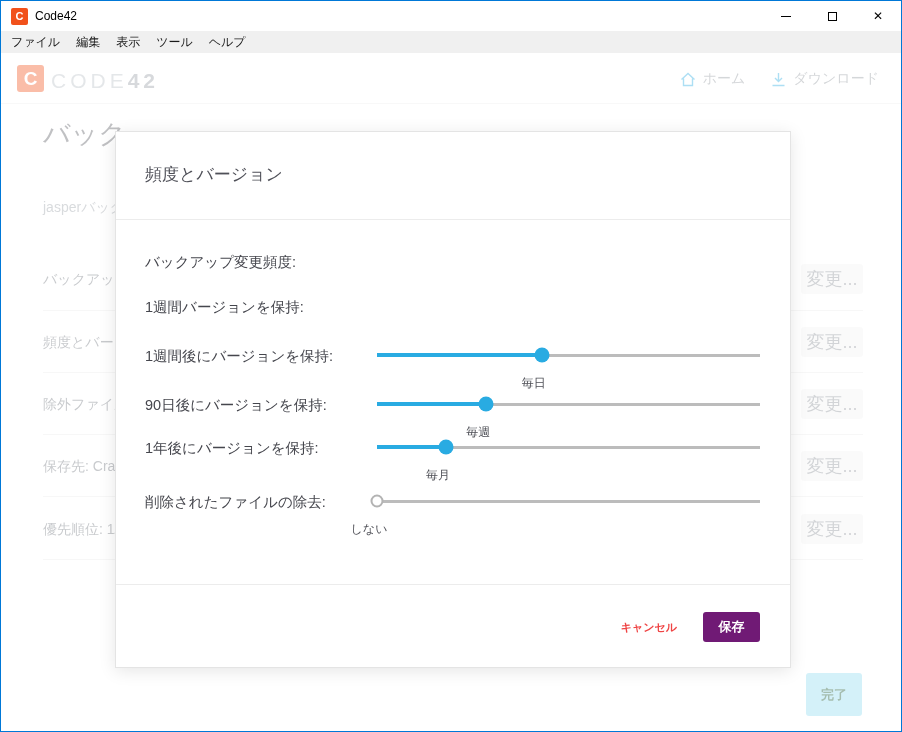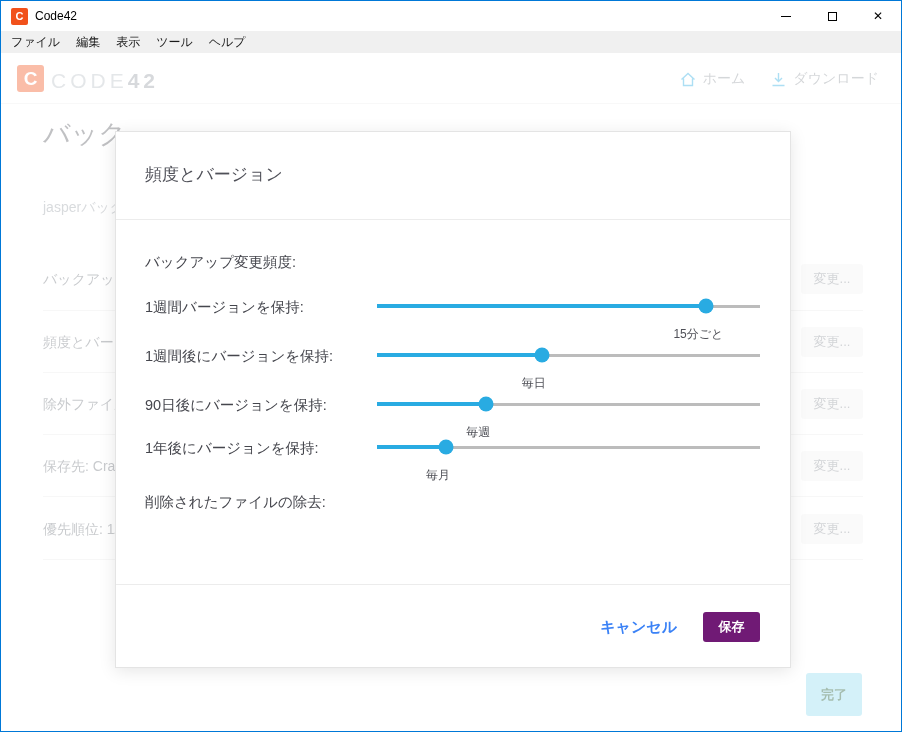--- a/index.html
+++ b/index.html
@@ -46,21 +46,21 @@
   .nav-link svg { display:block; }
 
   
   .bg-page { position:absolute; left:0; top:103px; width:100%; height:629px; background:#fff; }
   .bg-title { position:absolute; left:42px; top:12px; font-size:27px; color:#5b5c63; white-space:nowrap; }
   .bg-device { position:absolute; left:42px; top:95px; font-size:14px; color:#9aa0a7; white-space:nowrap; }
   .bg-row-label { position:absolute; left:42px; font-size:14px; color:#70757d; white-space:nowrap; }
   .bg-divider { position:absolute; left:42px; width:820px; height:1px; background:#e9e9e9; }
   .change-btn {
     position:absolute; left:800px; width:62px; height:30px; background:#f2f2f2;
-    border:none; border-radius:3px; color:#8a8f96; font-size:13px;
+    border:none; border-radius:3px; color:#8a8f96; font-size:18px;
     font-family:"Liberation Sans",sans-serif;
   }
   .done-btn {
     position:absolute; left:805px; top:569px; width:56px; height:43px;
     background:#8ed9f0; border:none; border-radius:3px; color:#14532d;
     font-weight:bold; font-size:13px; font-family:Liberation Sans, sans-serif;
   }
 
   
   .scrim { position:absolute; left:0; top:52px; width:100%; height:680px; background:rgba(255,255,255,0.62); }
@@ -95,21 +95,21 @@
     position:absolute; top:44px; left:calc(var(--pct) - 8px); transform:translateX(-50%);
     font-size:12px; color:#4f5057; white-space:nowrap;
   }
 
   .modal-div2 { position:absolute; left:0; top:452px; width:100%; height:1px; background:#ececec; }
   .modal-footer {
     position:absolute; left:0; top:470px; width:100%; height:50px;
     display:flex; align-items:center; justify-content:flex-end; gap:26px; padding-right:30px;
   }
   .cancel-btn {
-    background:none; border:none; font-size:15px; font-weight:bold; color:#3b82f6;
+    background:none; border:none; font-size:11px; font-weight:bold; color:#ef4444;
     font-family:Liberation Sans, sans-serif;
   }
   .save-btn {
     width:57px; height:30px; background:#701a75; border:none; border-radius:3px;
     color:#fff; font-weight:bold; font-size:13px; font-family:"Liberation Sans",sans-serif;
   }
 </style>
 </head>
 <body>
 
@@ -186,26 +186,20 @@
   <div class="scrim"></div>
 
   <div class="modal">
     <div class="modal-title">頻度とバージョン</div>
     <div class="modal-div1"></div>
 
     <div class="freq-label">バックアップ変更頻度:</div>
 
     <div class="slider-row" style="top: 150px; --pct: 86%;">
       <div class="s-label">1週間バージョンを保持:</div>
-      <div class="s-track">
-        <div class="s-rail"></div>
-        <div class="s-fill"></div>
-        <div class="s-thumb"></div>
-        <div class="s-value">15分ごと</div>
-      </div>
     </div>
 
     <div class="slider-row" style="top: 199px; --pct: 43%;">
       <div class="s-label">1週間後にバージョンを保持:</div>
       <div class="s-track">
         <div class="s-rail"></div>
         <div class="s-fill"></div>
         <div class="s-thumb"></div>
         <div class="s-value">毎日</div>
       </div>
@@ -226,20 +220,26 @@
       <div class="s-track">
         <div class="s-rail"></div>
         <div class="s-fill"></div>
         <div class="s-thumb"></div>
         <div class="s-value">毎月</div>
       </div>
     </div>
 
     <div class="slider-row open" style="top: 345px; --pct: 0%;">
       <div class="s-label">削除されたファイルの除去:</div>
+      <div class="s-track">
+        <div class="s-rail"></div>
+
+        <div class="s-thumb"></div>
+        <div class="s-value">しない</div>
+      </div>
     </div>
 
     <div class="modal-div2"></div>
     <div class="modal-footer">
       <button class="cancel-btn">キャンセル</button>
       <button class="save-btn">保存</button>
     </div>
   </div>
 
 </div>

